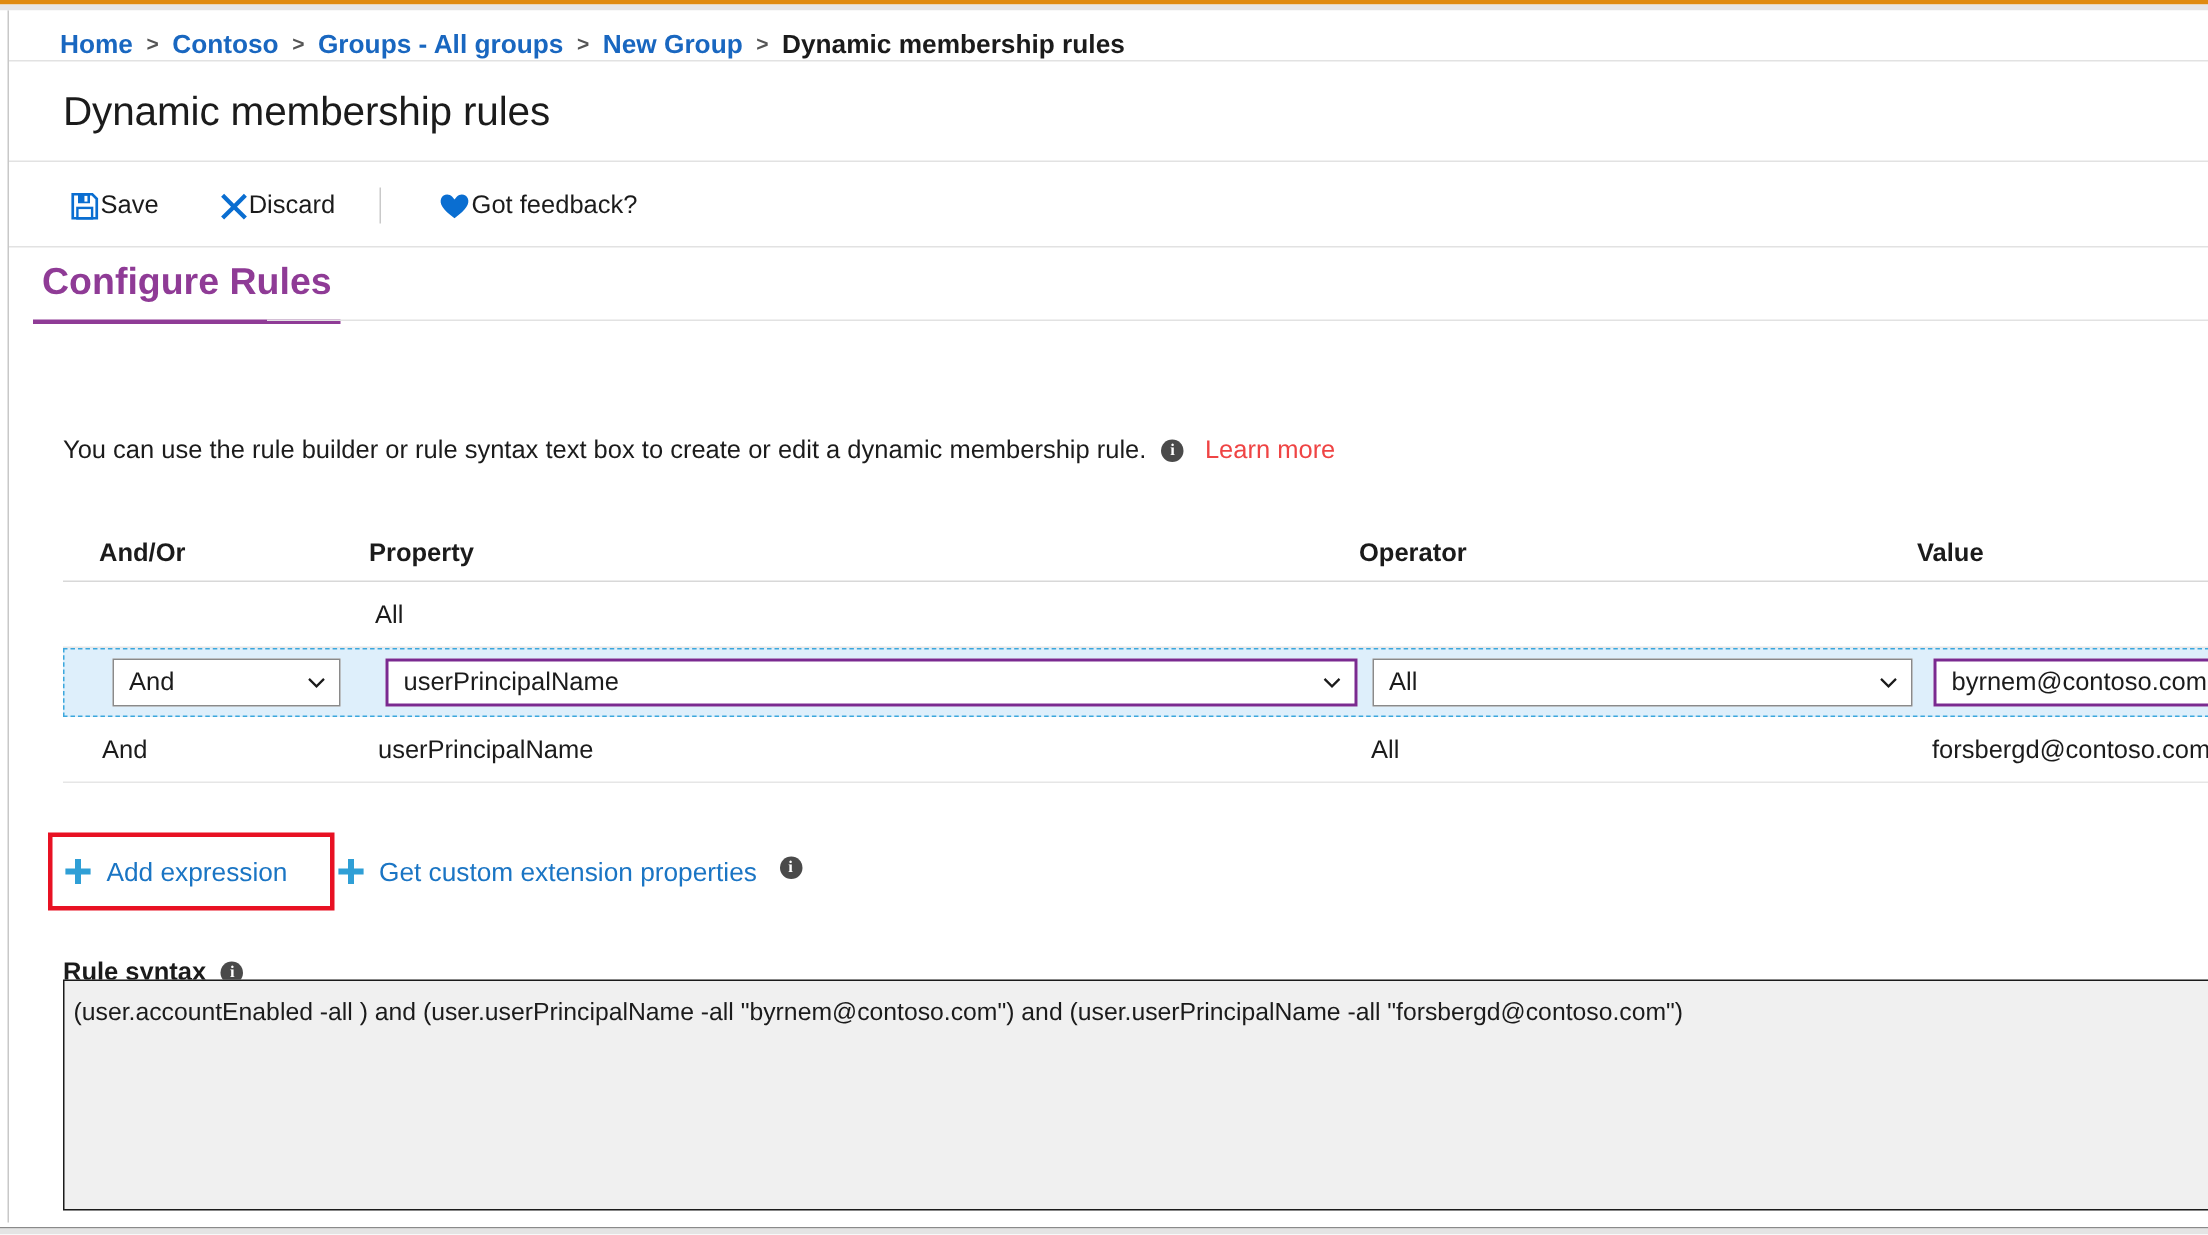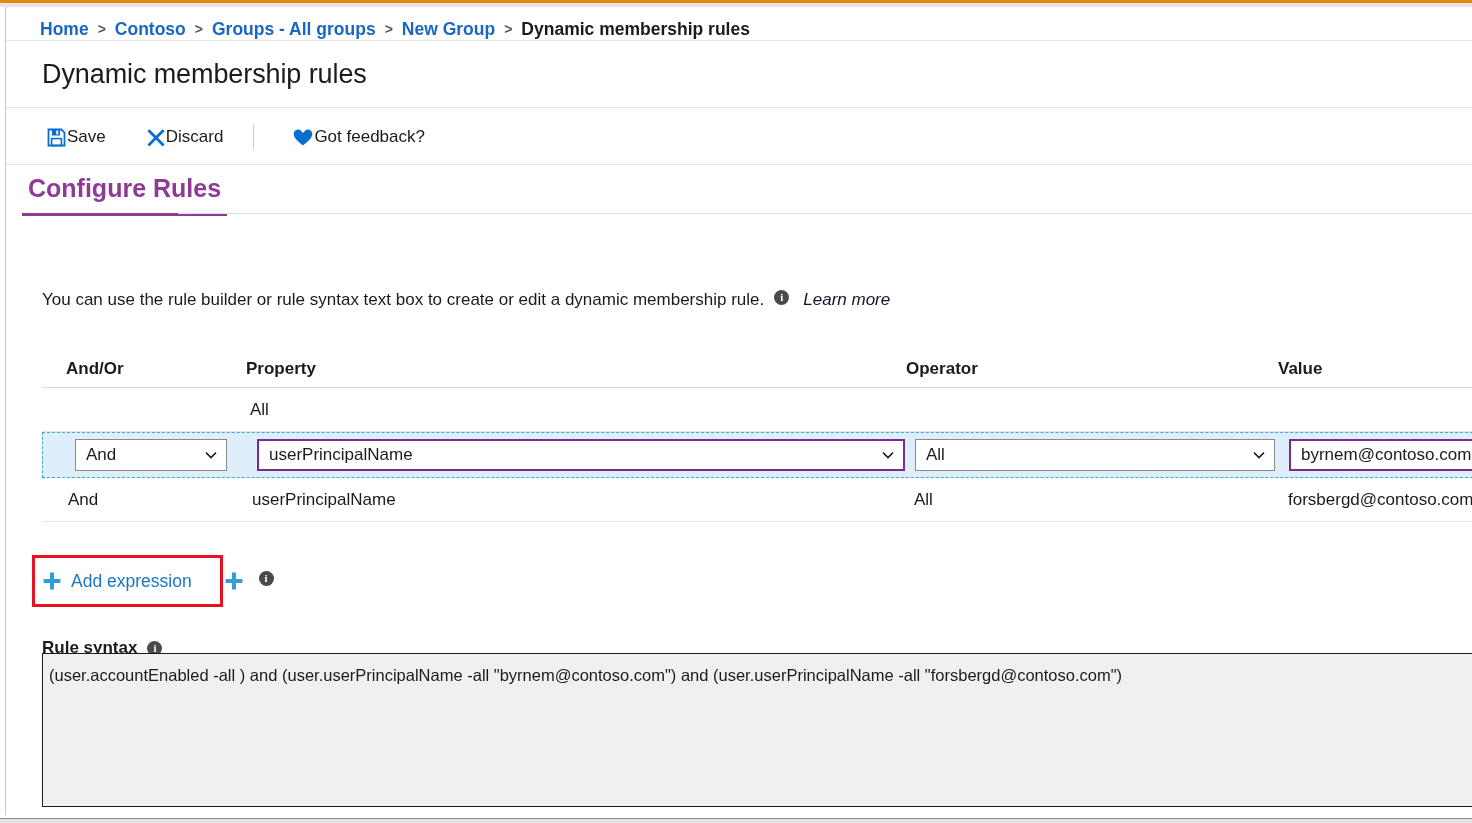--- a/index.html
+++ b/index.html
@@ -197,20 +197,21 @@
     left: 6px;
     width: 1466px;
     height: 600px;
   }
 
   .intro {
     position: absolute;
     top: 74px;
     left: 36px;
     display: flex;
+    align-items: center;
     gap: 0px;
     font-size: 17px;
     color: #1b1b1b;
     white-space: nowrap;
   }
   .info-icon {
     display: inline-flex;
     align-items: center;
     justify-content: center;
     width: 15px;
@@ -220,24 +221,23 @@
     color: #ffffff;
     font-size: 11px;
     font-weight: bold;
     font-family: "Liberation Serif", serif;
     margin: 0 6px 0 10px;
     vertical-align: middle;
     cursor: default;
     line-height: 1;
   }
   .learn-more {
-    color: #0f172a;
+    color: #ef4444;
     margin-left: 8px;
     cursor: pointer;
-    font-style: italic;
   }
 
   
   .rb {
     position: absolute;
     top: 132px;
     left: 36px;
     width: 1436px;
   }
   .rb-head {
@@ -529,20 +529,21 @@
         </span>
         <span>Add expression</span>
       </div>
 
       <div class="addlink second">
         <span class="plus">
           <svg width="20" height="20" viewBox="0 0 20 20" aria-hidden="true">
             <path d="M8 1.6h4v6.4h6.4v4H12v6.4H8V12H1.6V8H8z" fill="#2f9fd6"></path>
           </svg>
         </span>
+        <span>Get custom extension properties</span>
         <span class="info-icon" style="margin-left:6px;">i</span>
       </div>
     </div>
     <div class="redbox"></div>
 
     <div class="rs-label">
       <span>Rule syntax</span>
       <span class="info-icon">i</span>
     </div>
     <div class="rs-box">(user.accountEnabled -all ) and (user.userPrincipalName -all "byrnem@contoso.com") and (user.userPrincipalName -all "forsbergd@contoso.com")</div>

